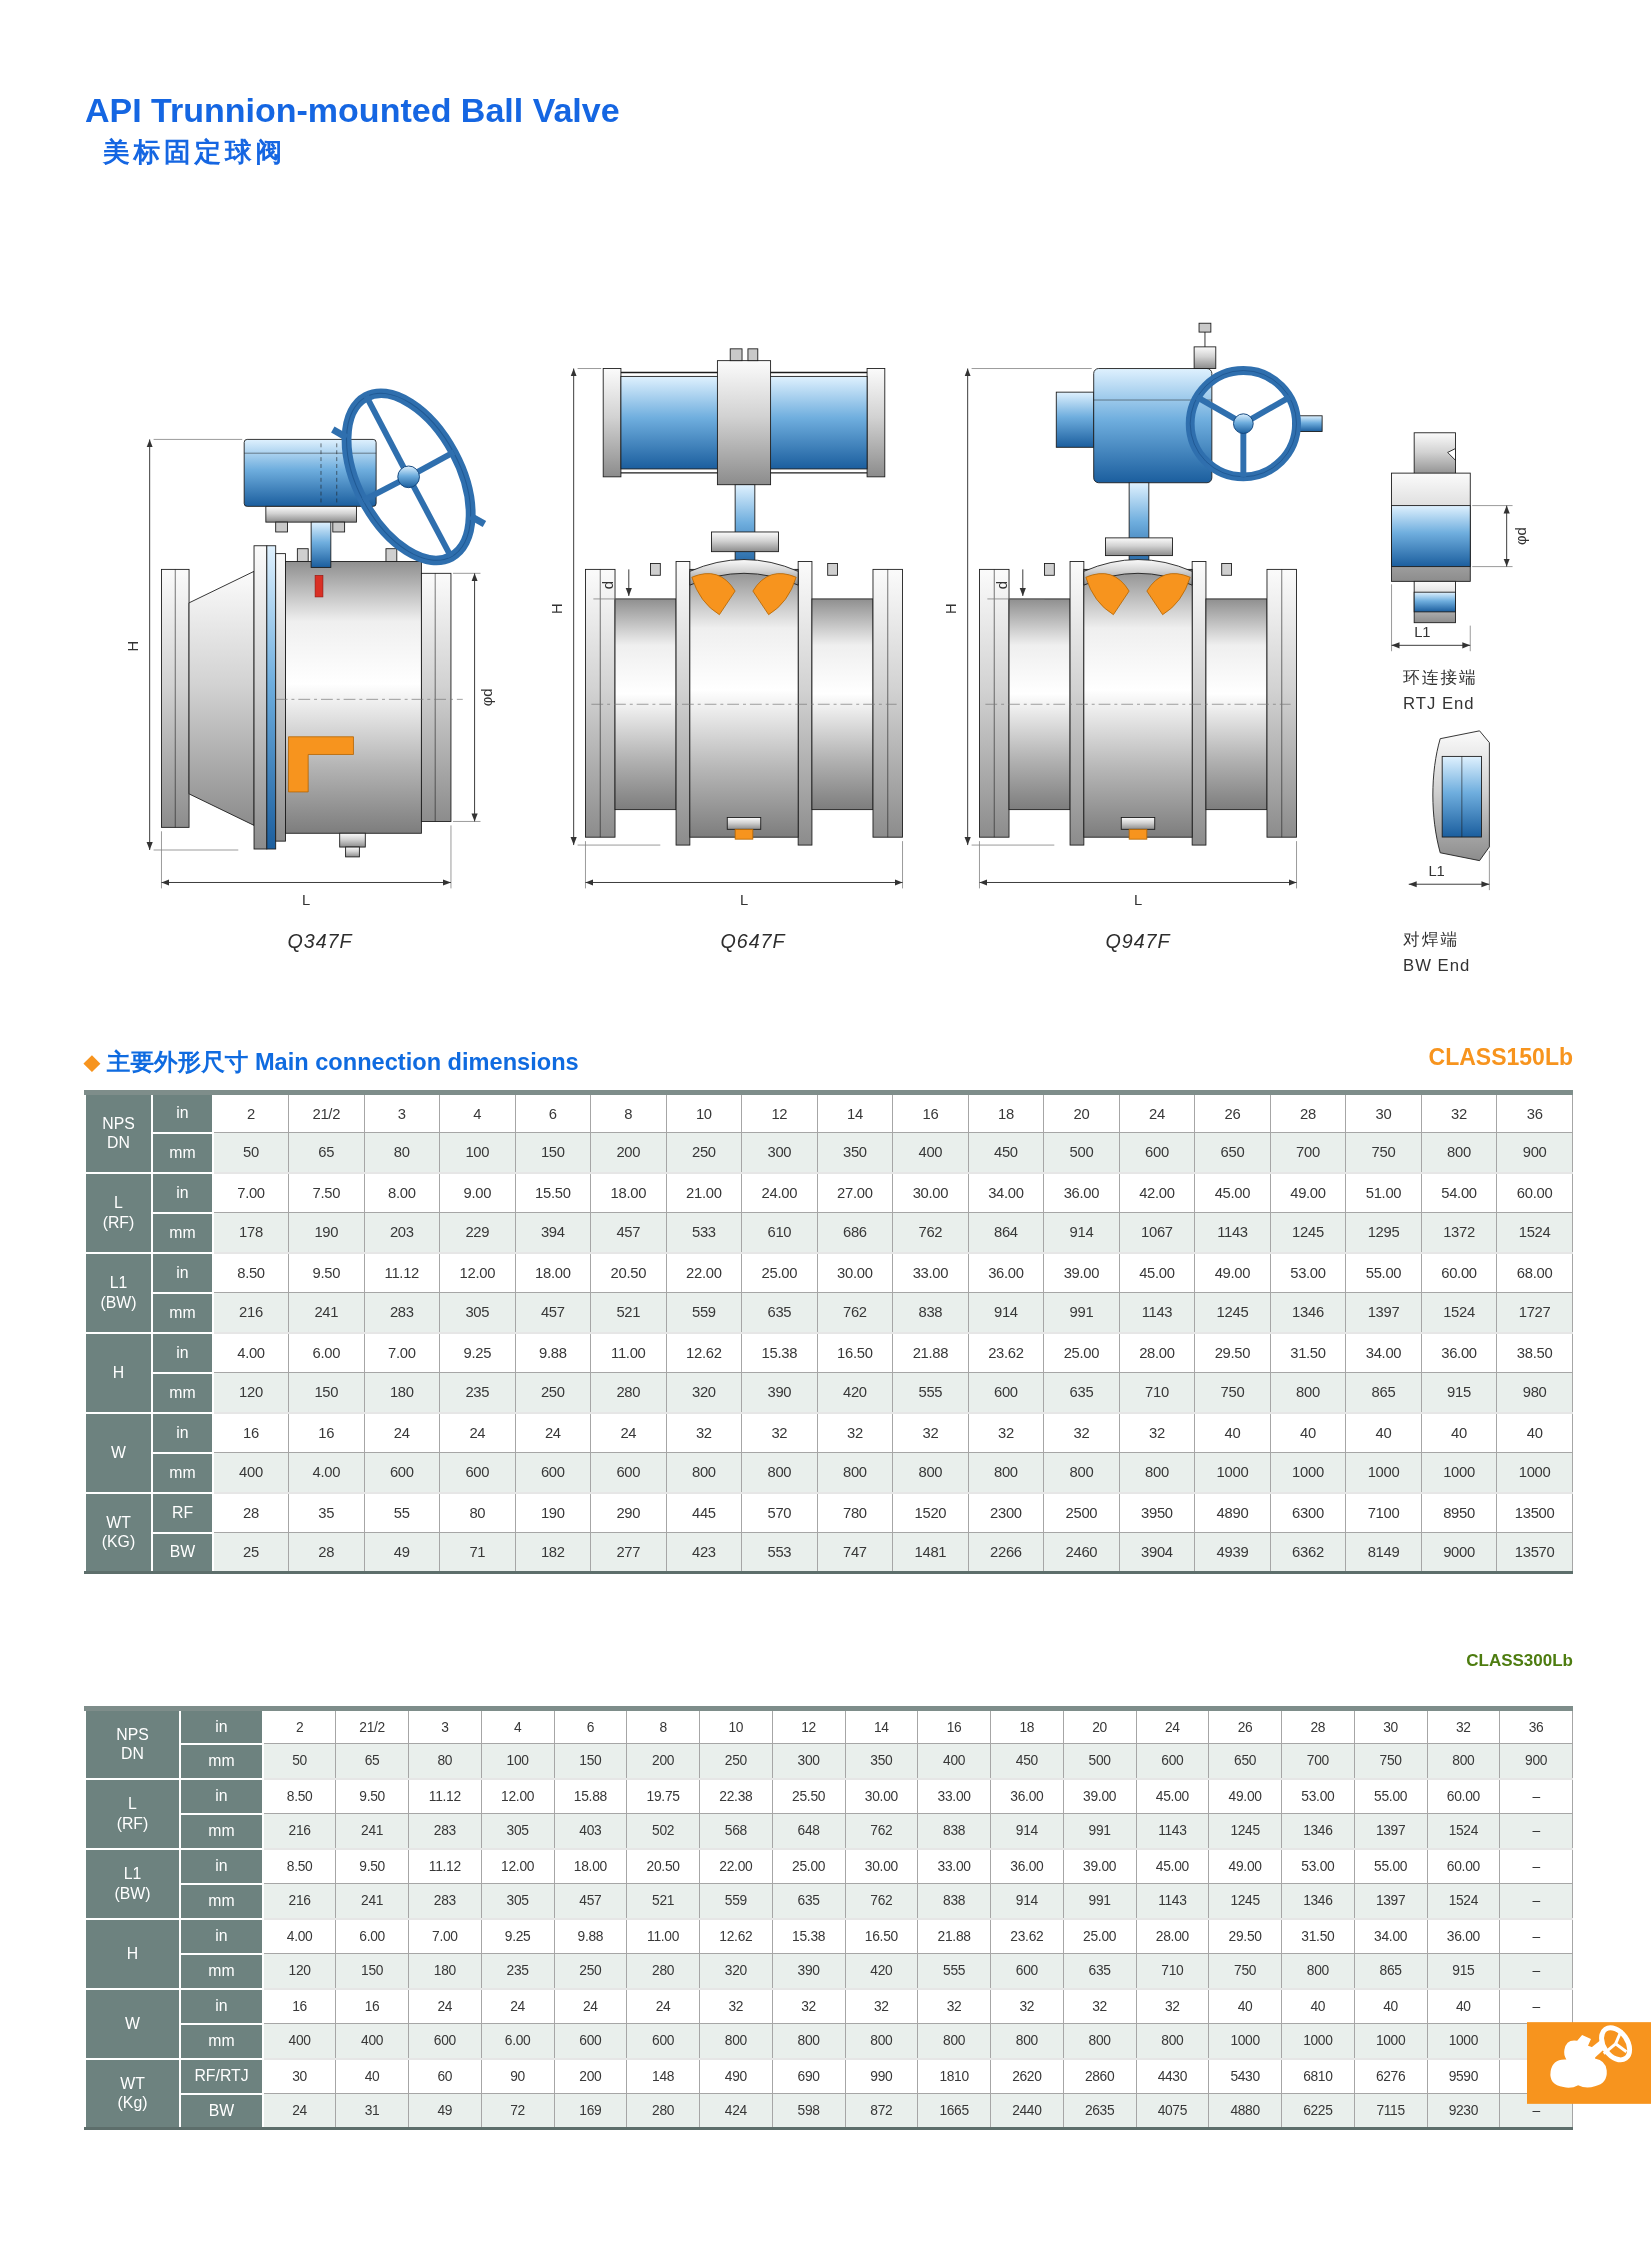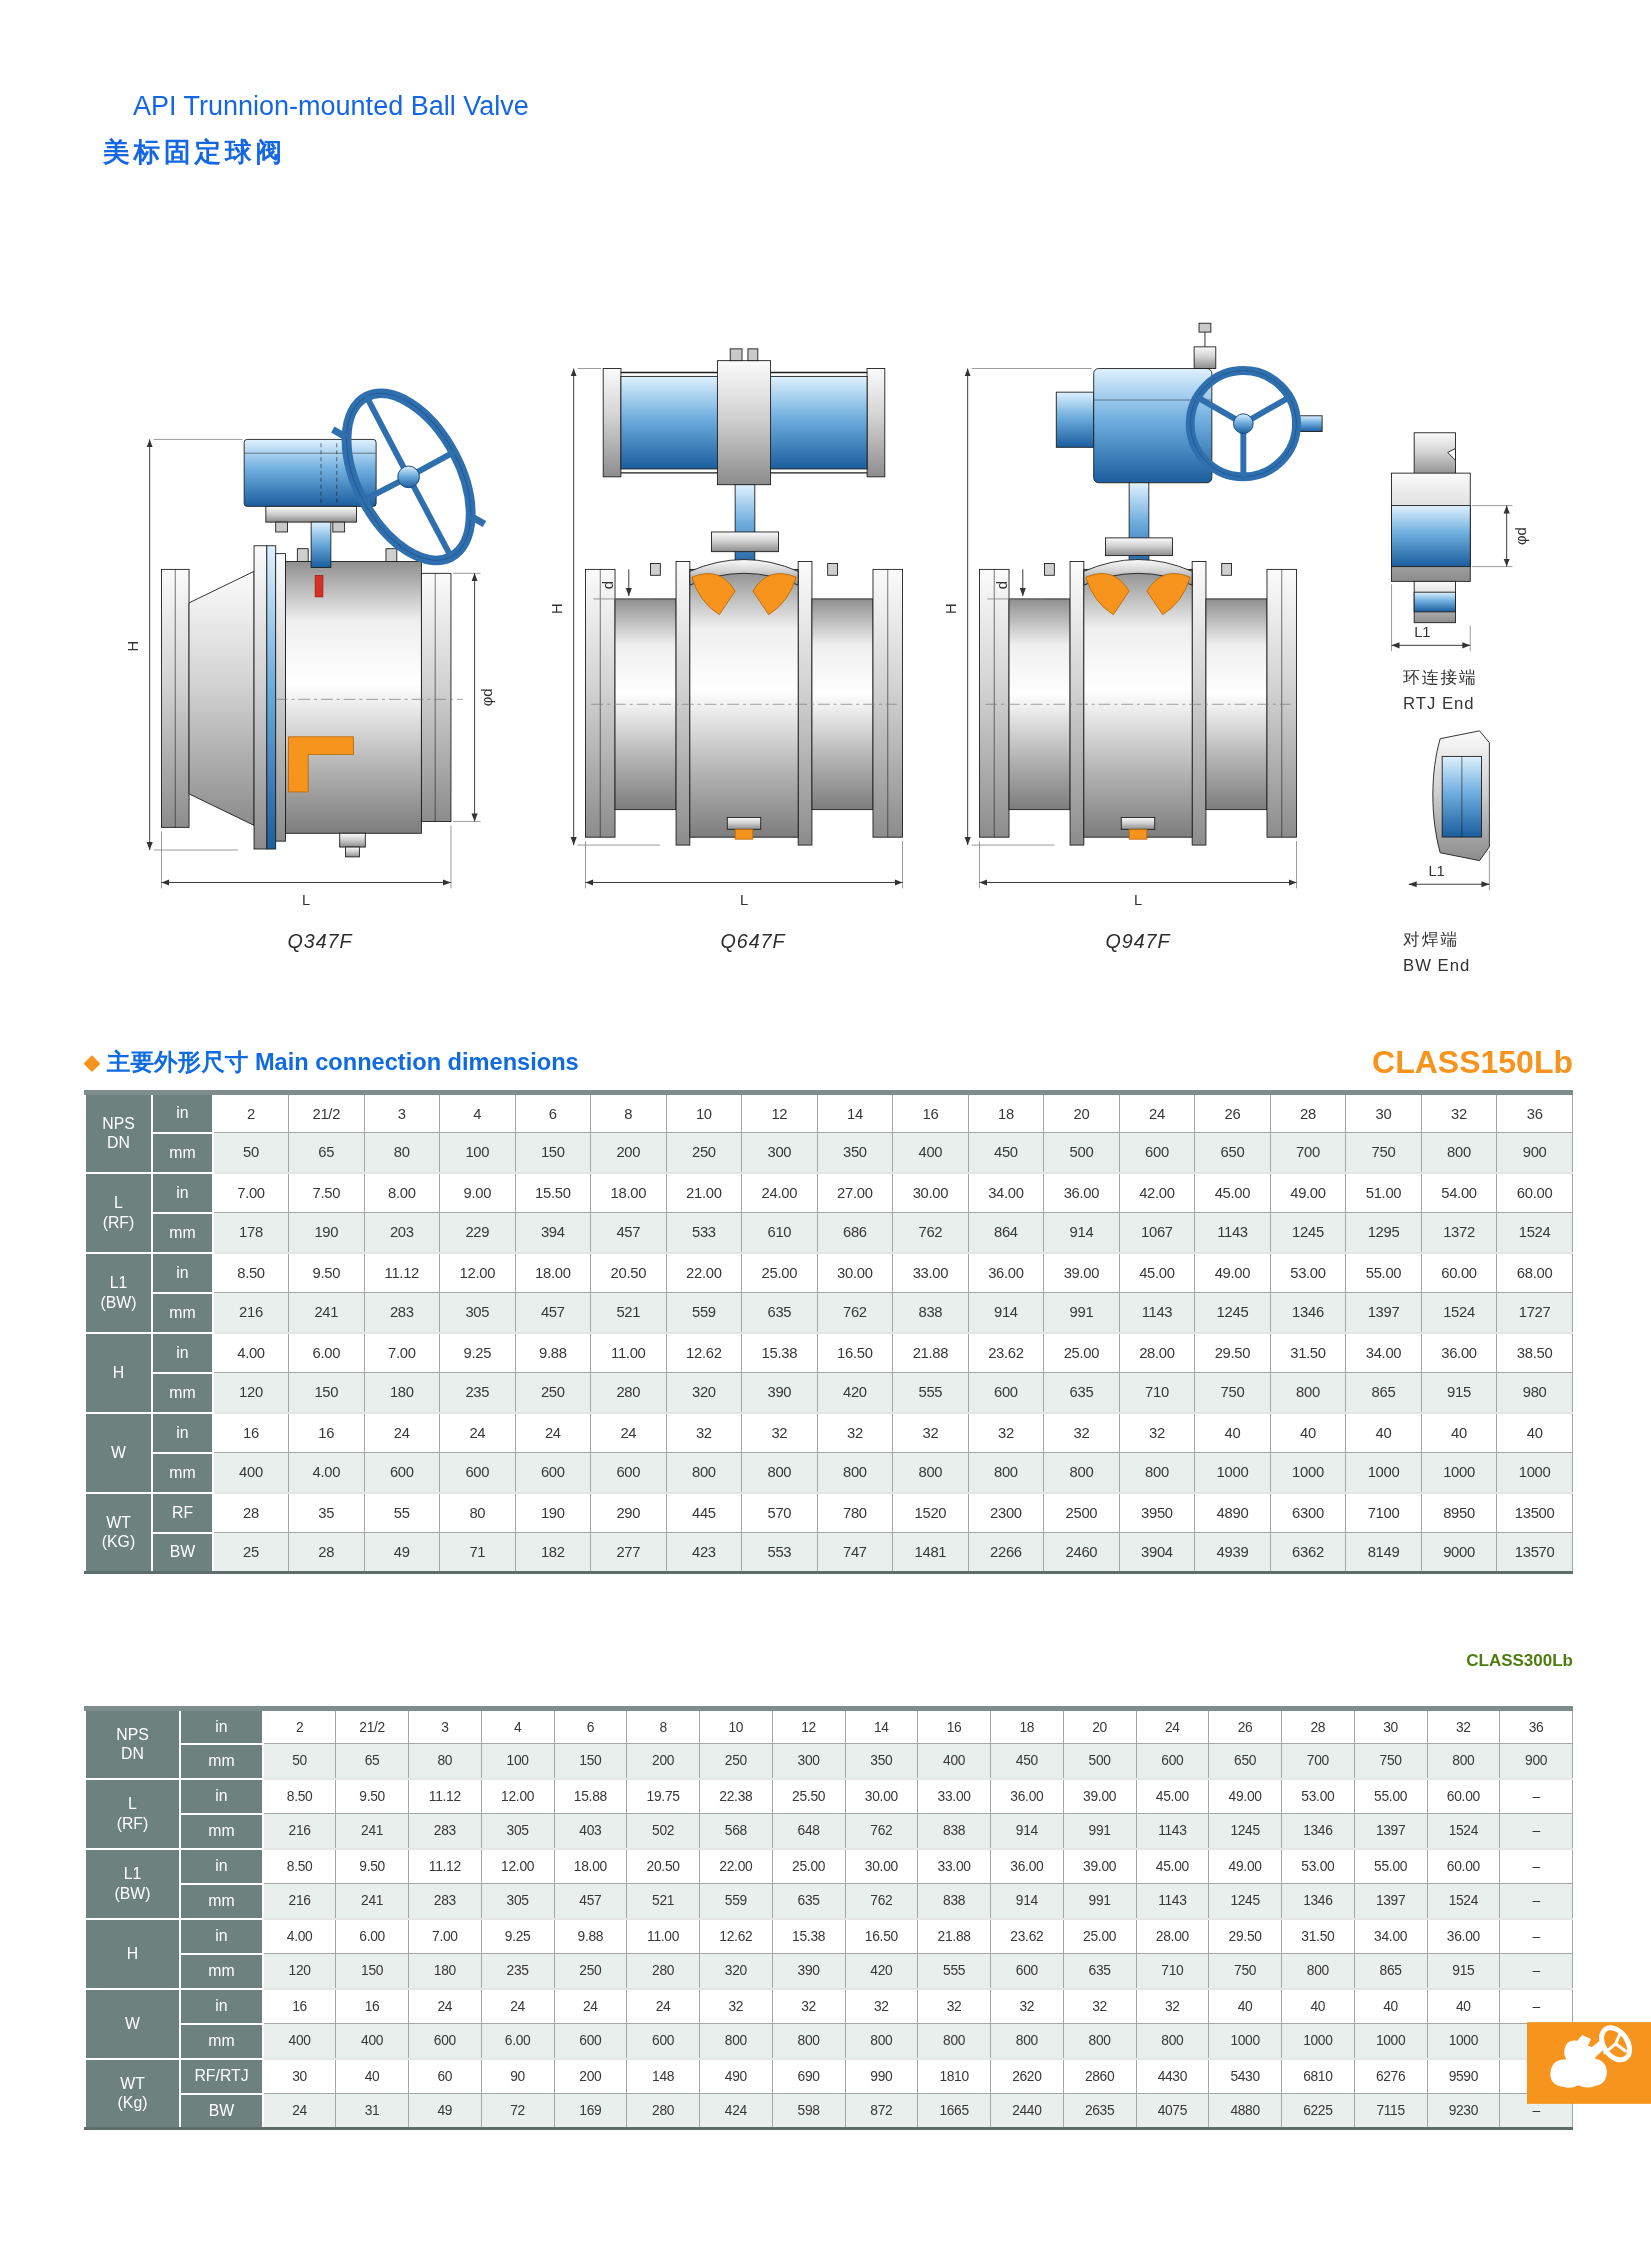--- a/index.html
+++ b/index.html
@@ -1,36 +1,36 @@
 <!DOCTYPE html>
 <html><head>
 <meta charset="utf-8">
 <style>
   * { margin:0; padding:0; box-sizing:border-box; }
   html,body { background:#ffffff; }
   body { font-family:"Liberation Sans", sans-serif; }
   .page { position:relative; width:1652px; height:2257px; background:#fff; overflow:hidden; }
 
-  .title { position:absolute; left:85px; top:91px; font-size:27px; font-weight:normal; color:#1566E2;margin-left:48px; }
+  .title { position:absolute; left:85px; top:91px; font-size:34px; font-weight:bold; color:#1566E2; }
   .subtitle { position:absolute; left:86px; top:134px; font-size:26.6px; font-weight:bold; color:#1566E2; letter-spacing:3.9px;margin-left:17px; }
 
   .fig-label { position:absolute; top:930px; font-size:19.7px; color:#2d2d2d; letter-spacing:1px; text-align:center;font-style:italic; }
   .end-label { position:absolute; left:1403px; font-size:16.7px; color:#333; letter-spacing:2px;margin-top:12px; }
   .end-label.en { letter-spacing:1px; }
 
   svg { display:block; }
   svg text { font-family:"Liberation Sans", sans-serif; font-size:15px; fill:#333; }
   .dim { stroke:#3a3a3a; stroke-width:1; }
   .ext { stroke:#808080; stroke-width:0.8; }
   .cl  { stroke:#777; stroke-width:0.7; stroke-dasharray:12 4 3 4; }
 
   .section-head { position:absolute; left:84px; top:1046px; width:1489px; height:35px; }
   .sec-title { font-size:23.6px; font-weight:bold; color:#0F6BE0; }
   .diamond { color:#F7941E; font-size:20.7px; margin-right:6.9px; vertical-align:1px; }
-  .class-label { position:absolute; right:0; top:-2px; font-size:32px; font-weight:bold; color:#F7941E; }
+  .class-label { position:absolute; right:0; top:-2px; font-size:23px; font-weight:bold; color:#F7941E; }
   .class-label-2 { position:absolute; left:84px; top:1651px; width:1489px; text-align:right; font-size:17px; font-weight:bold; color:#4d7c0f; }
 
   table.dimtable { position:absolute; left:84px; border-collapse:collapse; table-layout:fixed; width:1489px;
                    border-top:5.9px solid #7E8D8A; border-bottom:3.9px solid #5D6E6B; }
   .dimtable th.group, .dimtable td.unit {
       background:#6D827F; color:#fff; font-weight:normal; border:2px solid #fff;
       font-size:15.8px; text-align:center; vertical-align:middle; line-height:1.25; }
   .dimtable td.val { background:#fff; border:1px solid #A6A6A6; font-size:14.8px; color:#383838;
       text-align:center; vertical-align:middle; letter-spacing:-0.3px; }
   .dimtable tr.shaded td.val { background:#E9EFEC; }

